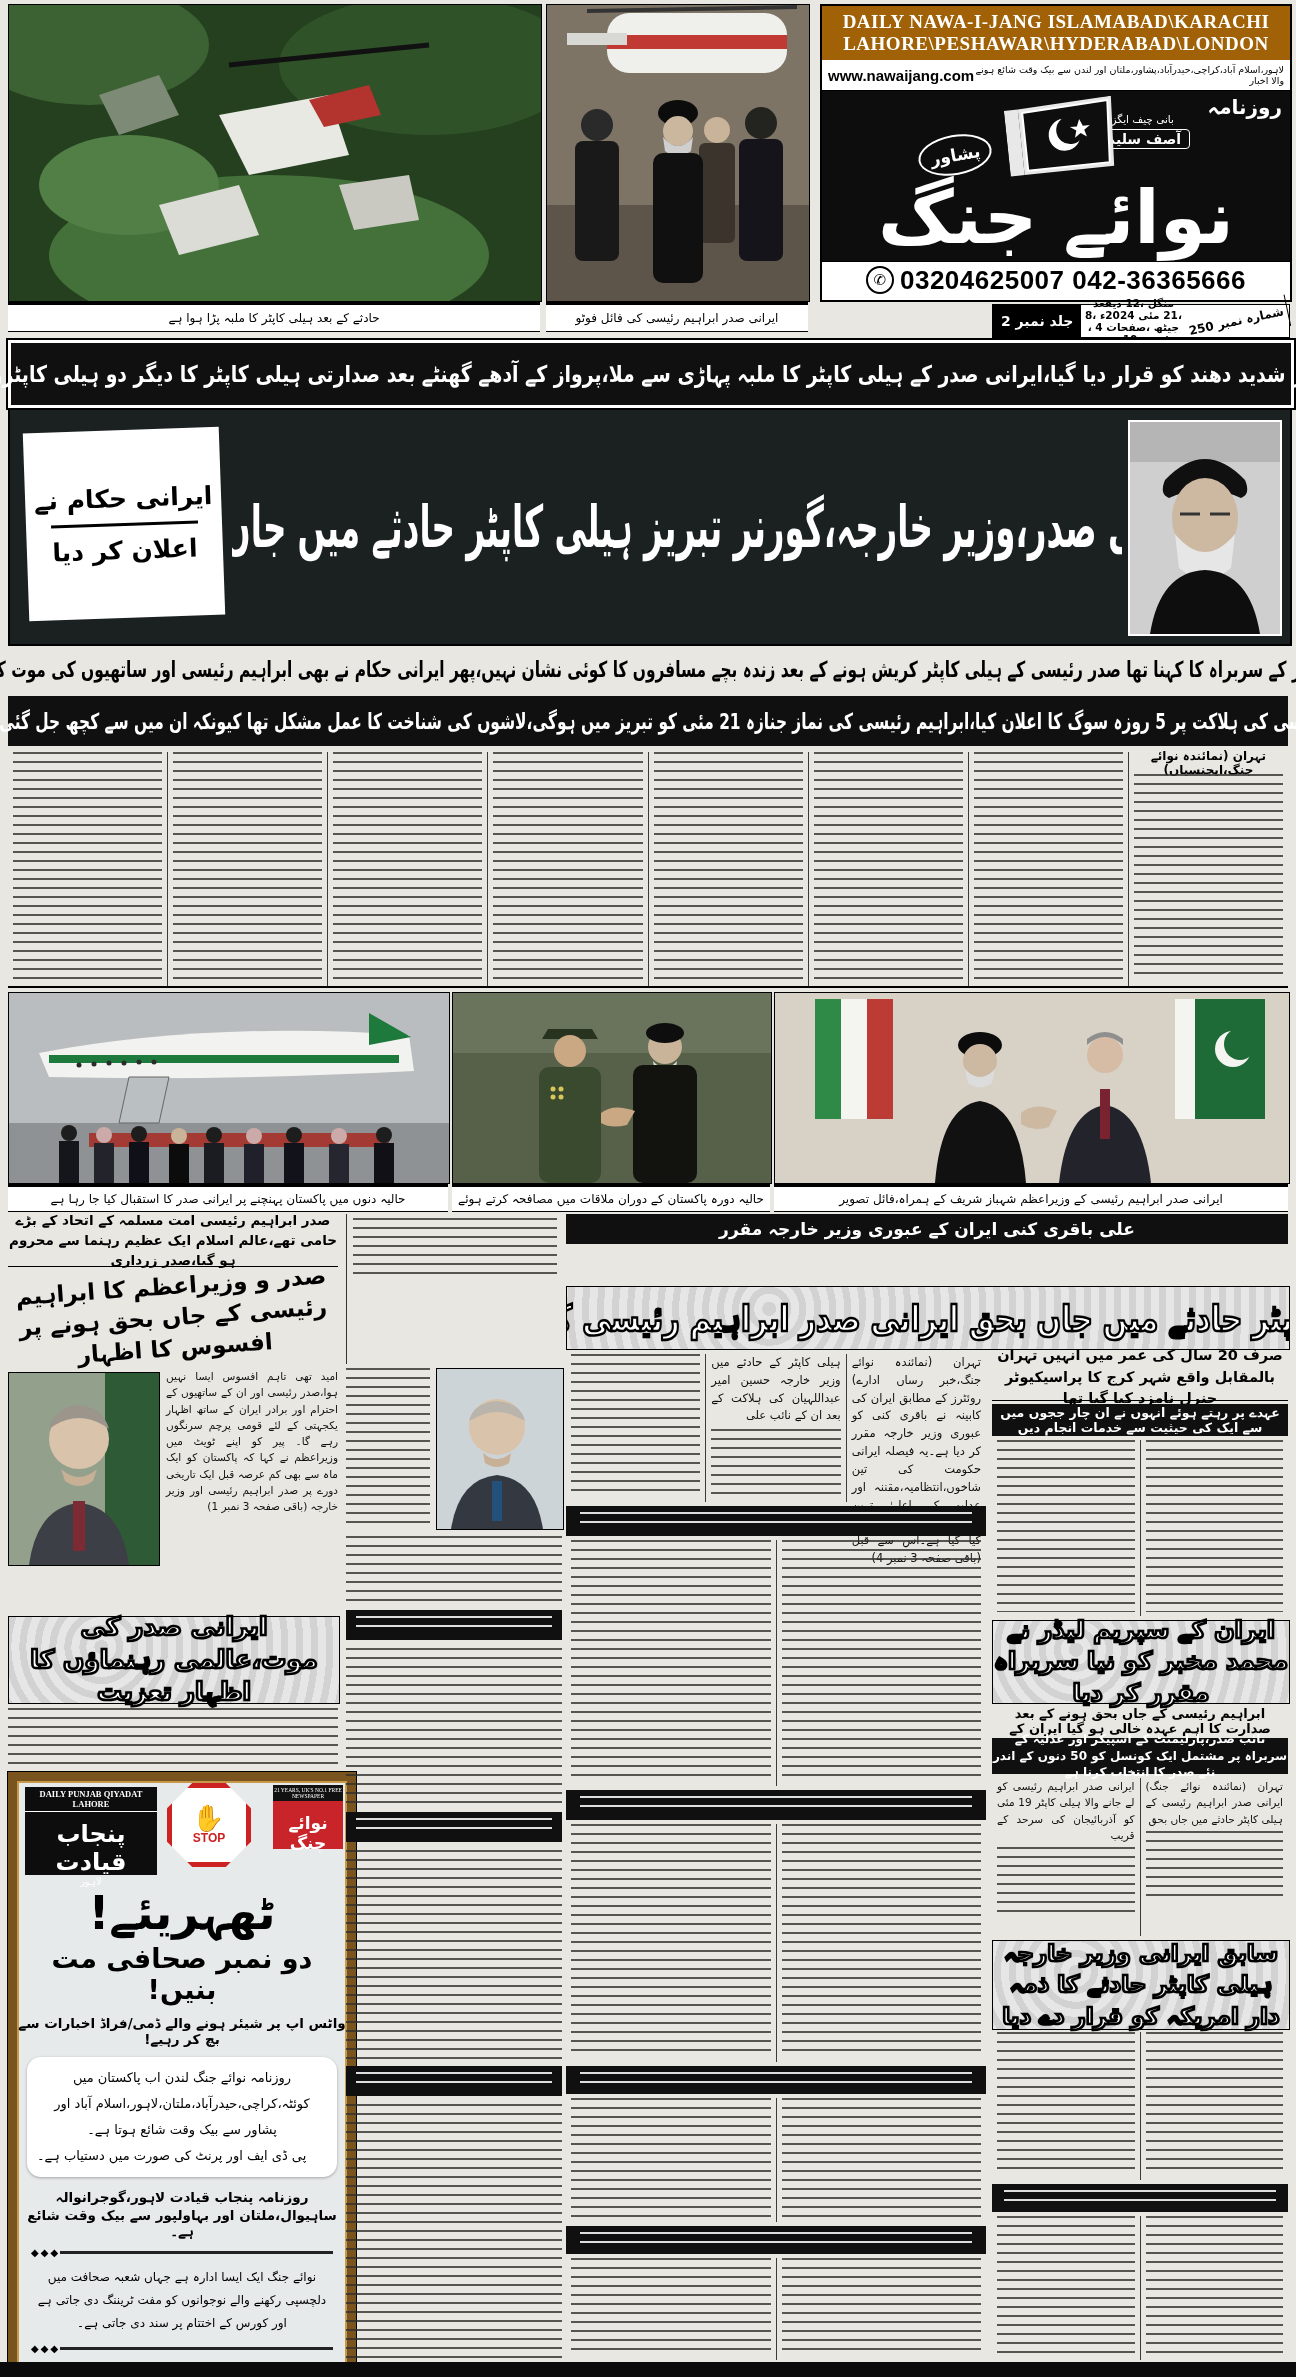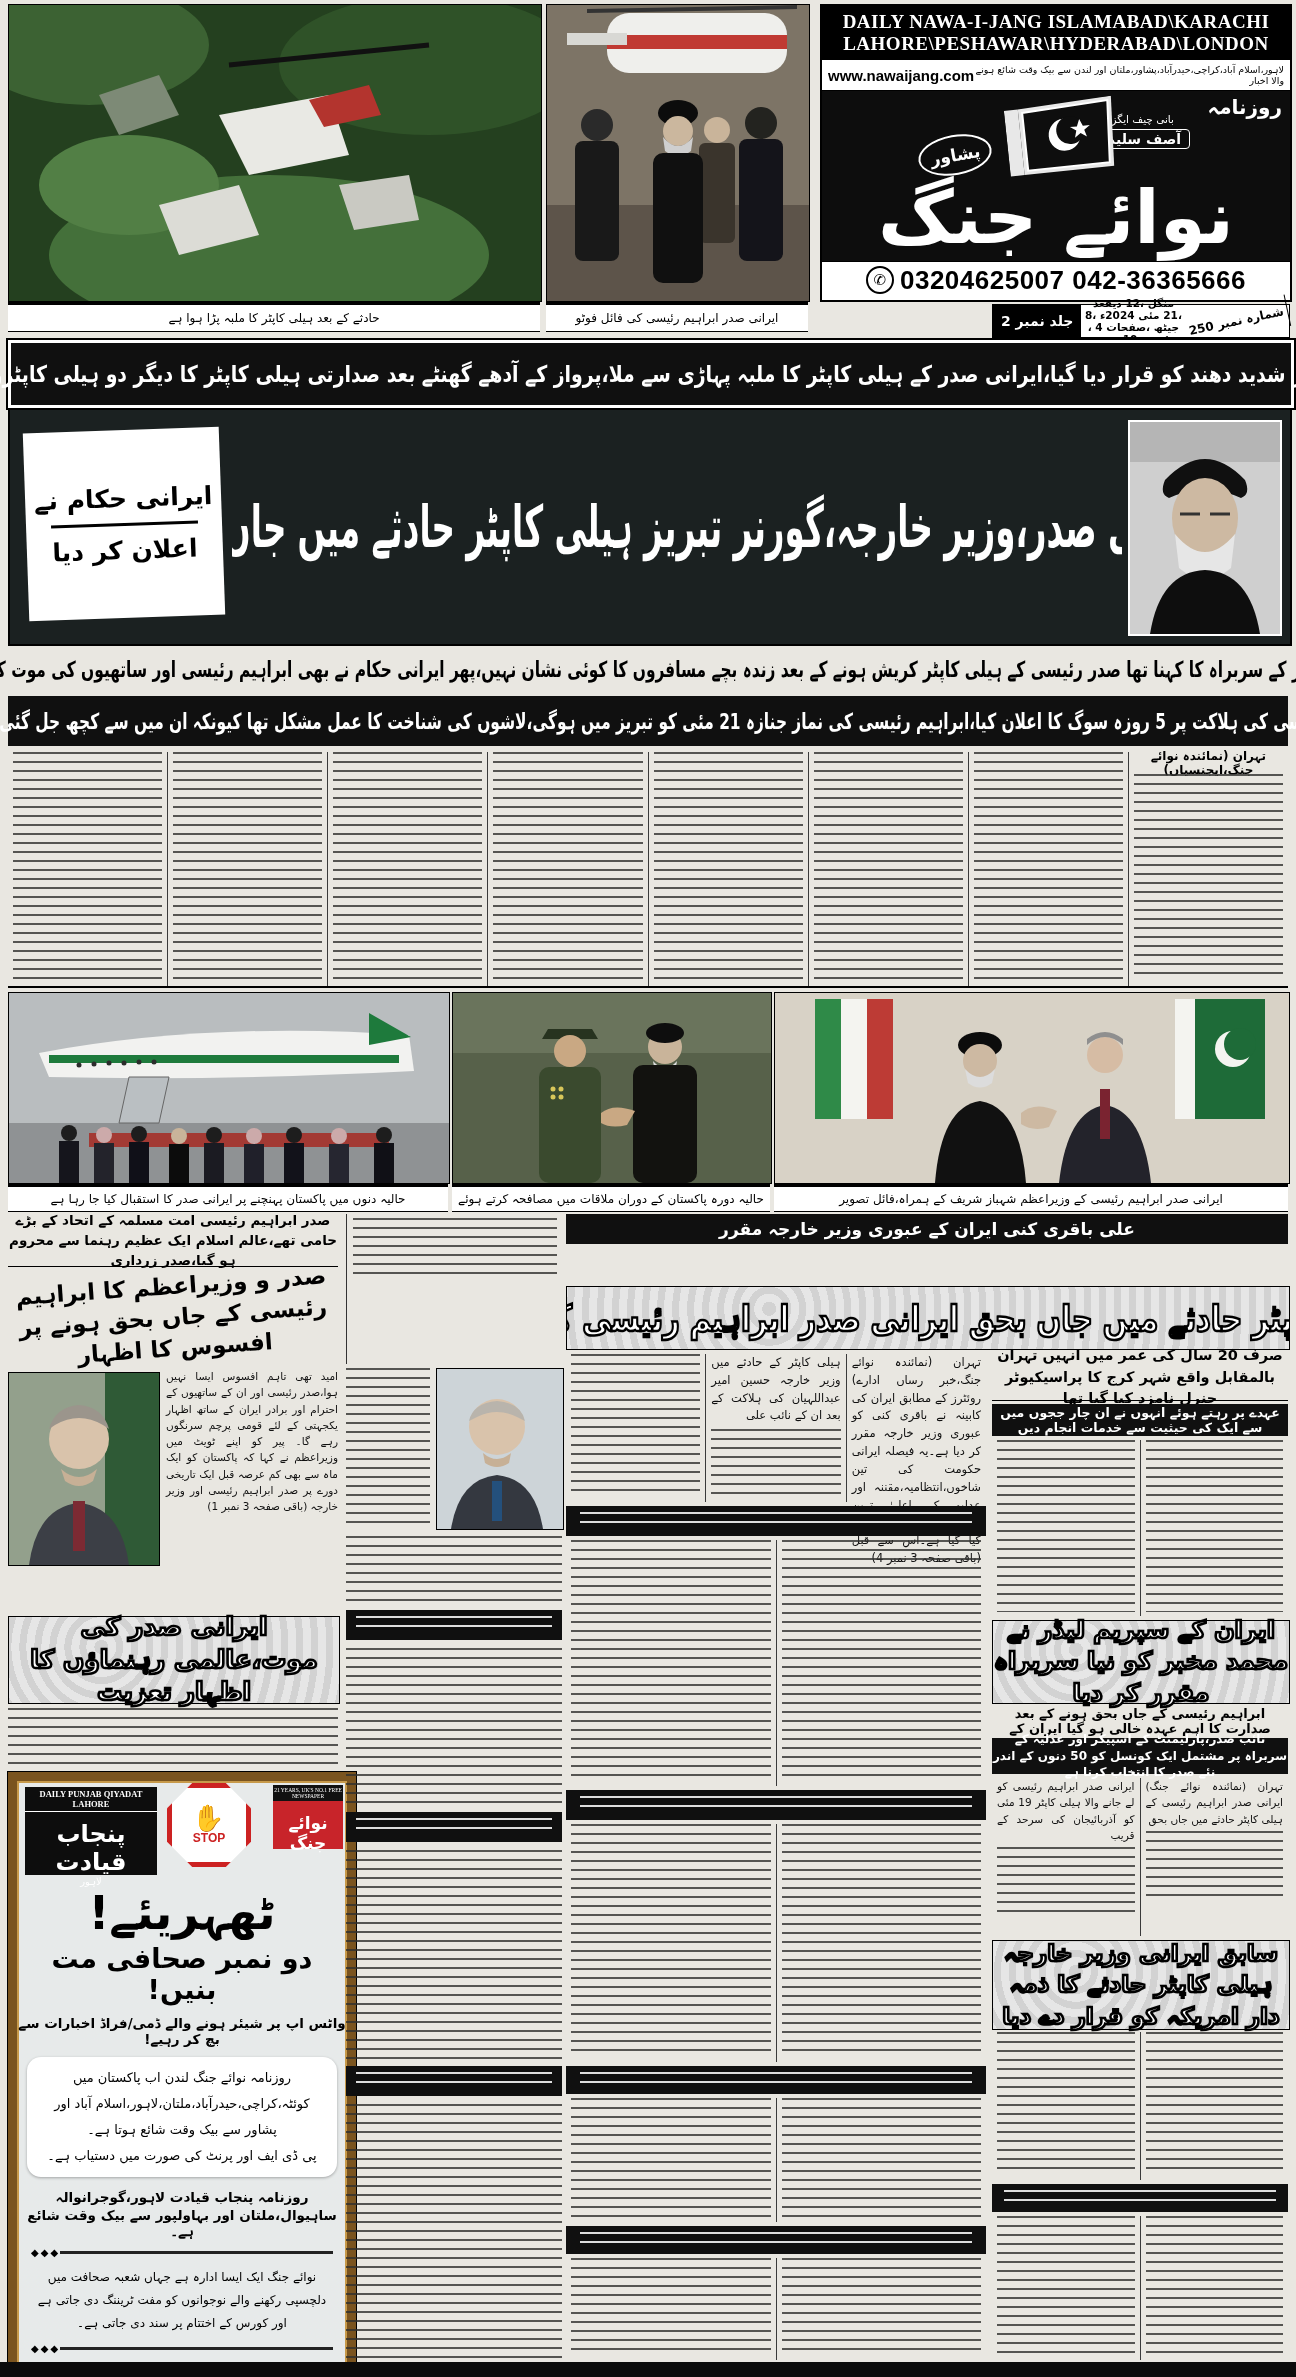--- a/index.html
+++ b/index.html
@@ -72,21 +72,21 @@
         <path d="M116 132 q15 18 30 0 l-2 14 q-13 10 -26 0 z" fill="#cfcfcf"></path>
         <rect x="106" y="148" width="50" height="130" rx="10" fill="#101010"></rect>
       </g>
     </svg>
   </div>
   <div class="abs cap ctr ur" style="left:546px;top:302px;width:262px;height:26px;">
     <span>ایرانی صدر ابراہیم رئیسی کی فائل فوٹو</span>
   </div>
 
   <div class="abs" style="left:820px;top:4px;width:468px;height:294px;border:2px solid #000;background:#fff;">
-    <div class="ctr" style="height:54px;background:#000000;color:#fff;flex-direction:column;line-height:1.15;">
+    <div class="ctr" style="height:54px;background:#a16207;color:#fff;flex-direction:column;line-height:1.15;">
       <span class="en b" style="font-size:19px;letter-spacing:.5px;">DAILY NAWA-I-JANG ISLAMABAD\KARACHI</span>
       <span class="en b" style="font-size:19px;letter-spacing:.5px;">LAHORE\PESHAWAR\HYDERABAD\LONDON</span>
     </div>
     <div style="height:30px;display:flex;align-items:center;justify-content:space-between;padding:0 6px;border-bottom:1px solid #000;">
       <span class="sans b" style="font-size:15px;">www.nawaijang.com</span>
       <span class="ur" style="font-size:9.5px;">لاہور،اسلام آباد،کراچی،حیدرآباد،پشاور،ملتان اور لندن سے بیک وقت شائع ہونے والا اخبار</span>
     </div>
     <div style="position:relative;height:170px;background:#0d0d0d;color:#fff;overflow:hidden;">
       <span class="ur b" style="position:absolute;right:8px;top:4px;font-size:20px;">روزنامہ</span>
       <span class="ur" style="position:absolute;right:116px;top:22px;font-size:10.5px;">بانی چیف ایگزیکٹو</span>
@@ -317,21 +317,21 @@
       <div style="position:absolute;right:4px;top:4px;width:70px;height:64px;background:#c8242a;color:#fff;text-align:center;">
         <div class="en" style="font-size:5.5px;background:#111;padding:2px 1px;">21 YEARS, UK'S NO.1 FREE NEWSPAPER</div>
         <div class="ur b" style="font-size:17px;margin-top:12px;">نوائے جنگ</div>
       </div>
     </div>
     <div class="ur b" style="font-size:46px;text-align:center;line-height:1.05;">ٹھہریئے!</div>
     <div class="ur b" style="font-size:27px;text-align:center;margin-top:6px;">دو نمبر صحافی مت بنیں!</div>
     <div class="ur b" style="font-size:13.5px;text-align:center;margin-top:10px;">واٹس اپ پر شیئر ہونے والے ڈمی/فراڈ اخبارات سے بچ کر رہیے!</div>
     <div style="background:#fff;border-radius:14px;margin:10px 10px 0;padding:8px 10px;box-shadow:0 1px 3px rgba(0,0,0,.3);">
       <div class="ur" style="font-size:13px;line-height:2;text-align:center;">روزنامہ نوائے جنگ لندن اب پاکستان میں کوئٹہ،کراچی،حیدرآباد،ملتان،لاہور،اسلام آباد اور پشاور سے بیک وقت شائع ہوتا ہے۔</div>
-      <div class="ur" style="font-size:13px;line-height:2;text-align:center;">پی ڈی ایف اور پرنٹ کی صورت میں دستیاب ہے۔</div>
+      <div class="ur" style="font-size:13px;line-height:2;text-align:left;">پی ڈی ایف اور پرنٹ کی صورت میں دستیاب ہے۔</div>
     </div>
     <div class="ur b" style="font-size:13.5px;text-align:center;margin-top:12px;">روزنامہ پنجاب قیادت لاہور،گوجرانوالہ</div>
     <div class="ur b" style="font-size:13.5px;text-align:center;margin-top:2px;">ساہیوال،ملتان اور بہاولپور سے بیک وقت شائع ہے۔</div>
     <div style="display:flex;align-items:center;margin:8px 14px;">
         <span style="letter-spacing:2px;font-size:10px;">◆◆◆</span>
         <span style="flex:1;border-top:3px solid #222;"></span>
       </div>
     <div class="ur" style="font-size:12px;line-height:1.9;text-align:center;margin:0 12px;">نوائے جنگ ایک ایسا ادارہ ہے جہاں شعبہ صحافت میں دلچسپی رکھنے والے نوجوانوں کو مفت ٹریننگ دی جاتی ہے اور کورس کے اختتام پر سند دی جاتی ہے۔</div>
     <div style="display:flex;align-items:center;margin:8px 14px;">
         <span style="letter-spacing:2px;font-size:10px;">◆◆◆</span>

